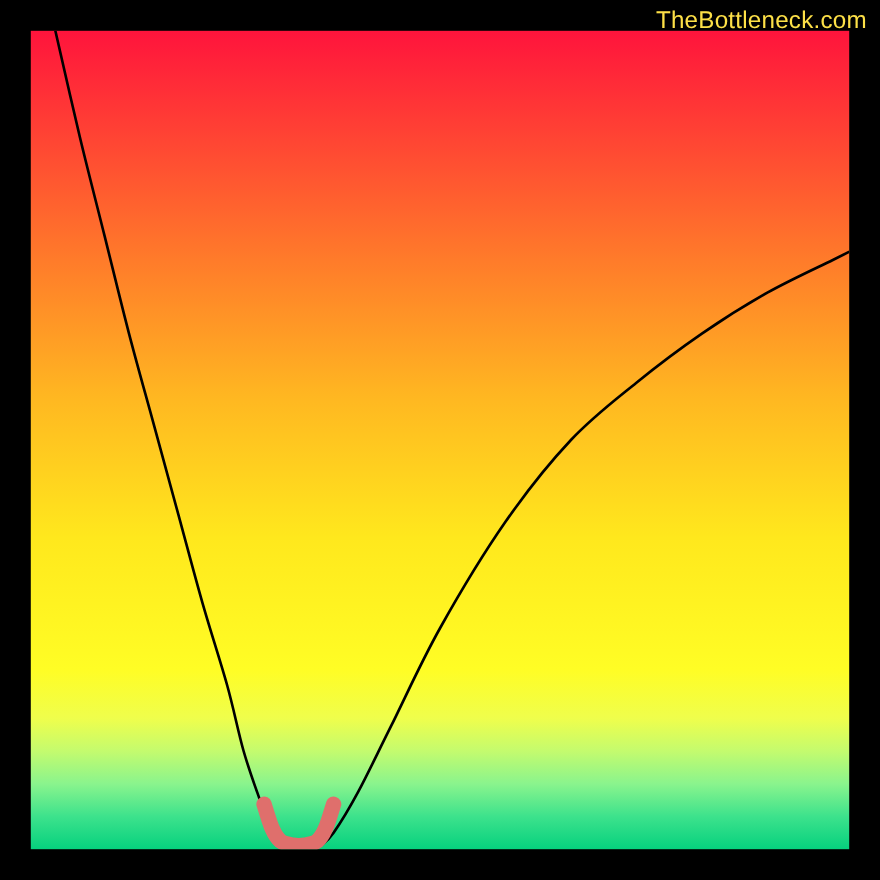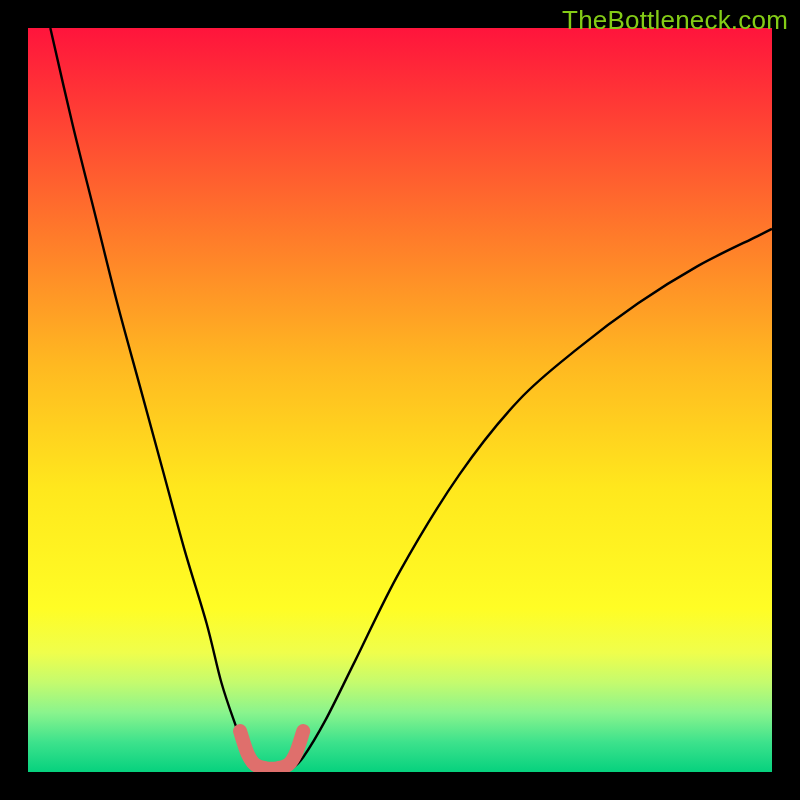--- a/index.html
+++ b/index.html
@@ -28,22 +28,22 @@
       #c4fb6e 88%,
       #8af48d 92%,
       #3de28c 96%,
       #06d17e 100%
     );
   }
   .attribution {
     position: absolute;
     top: 5px;
     right: 12px;
-    color: #84cc16;
-    font-size: 26px;
+    color: #fde047;
+    font-size: 22px;
     font-weight: 500;
     letter-spacing: 0.2px;
     z-index: 10;
   }
   svg.overlay {
     position: absolute;
     left: 0;
     top: 0;
     width: 744px;
     height: 744px;

